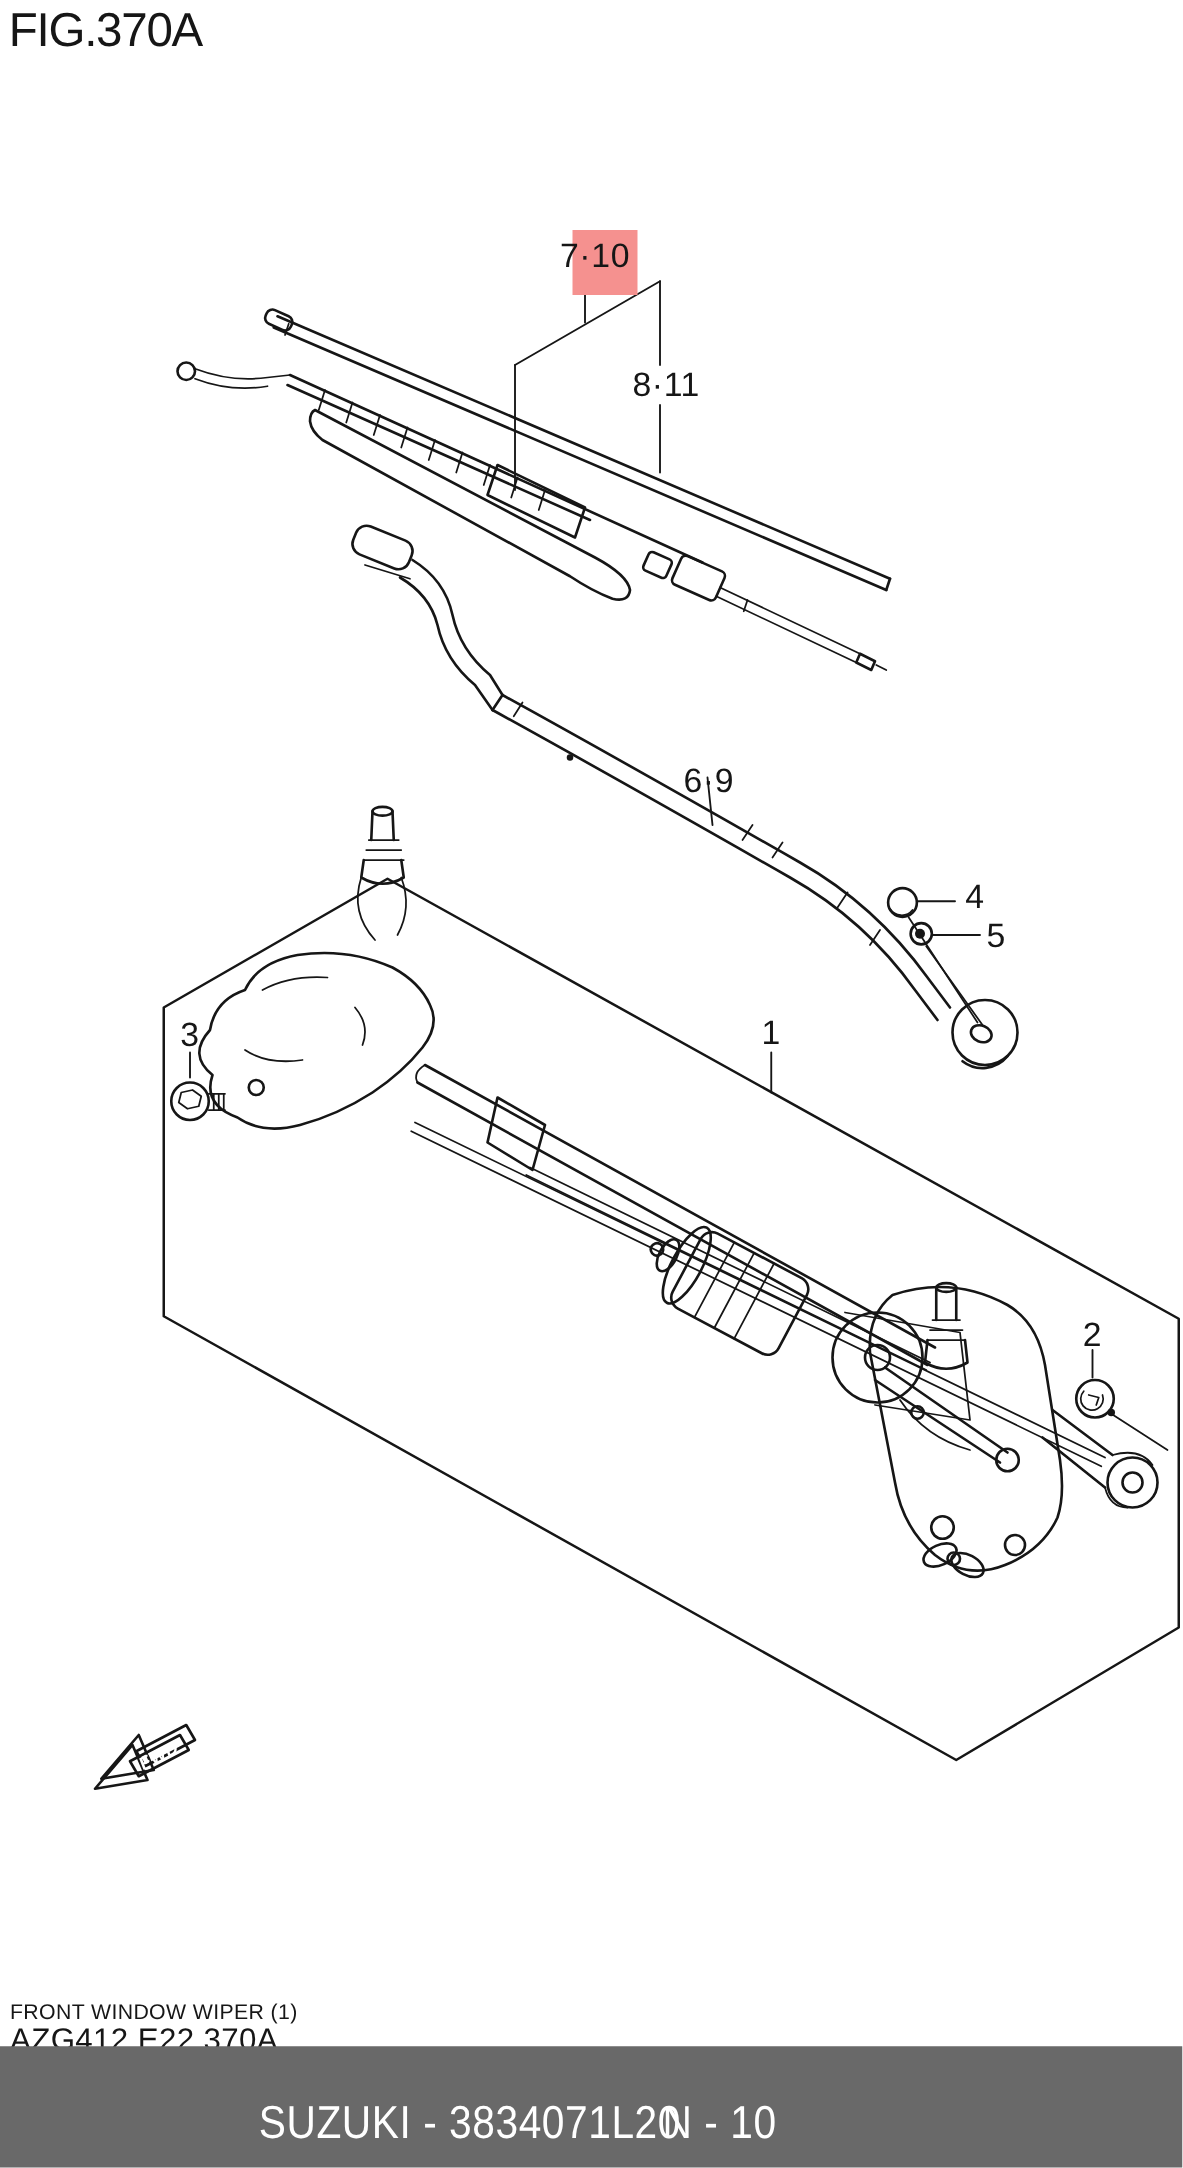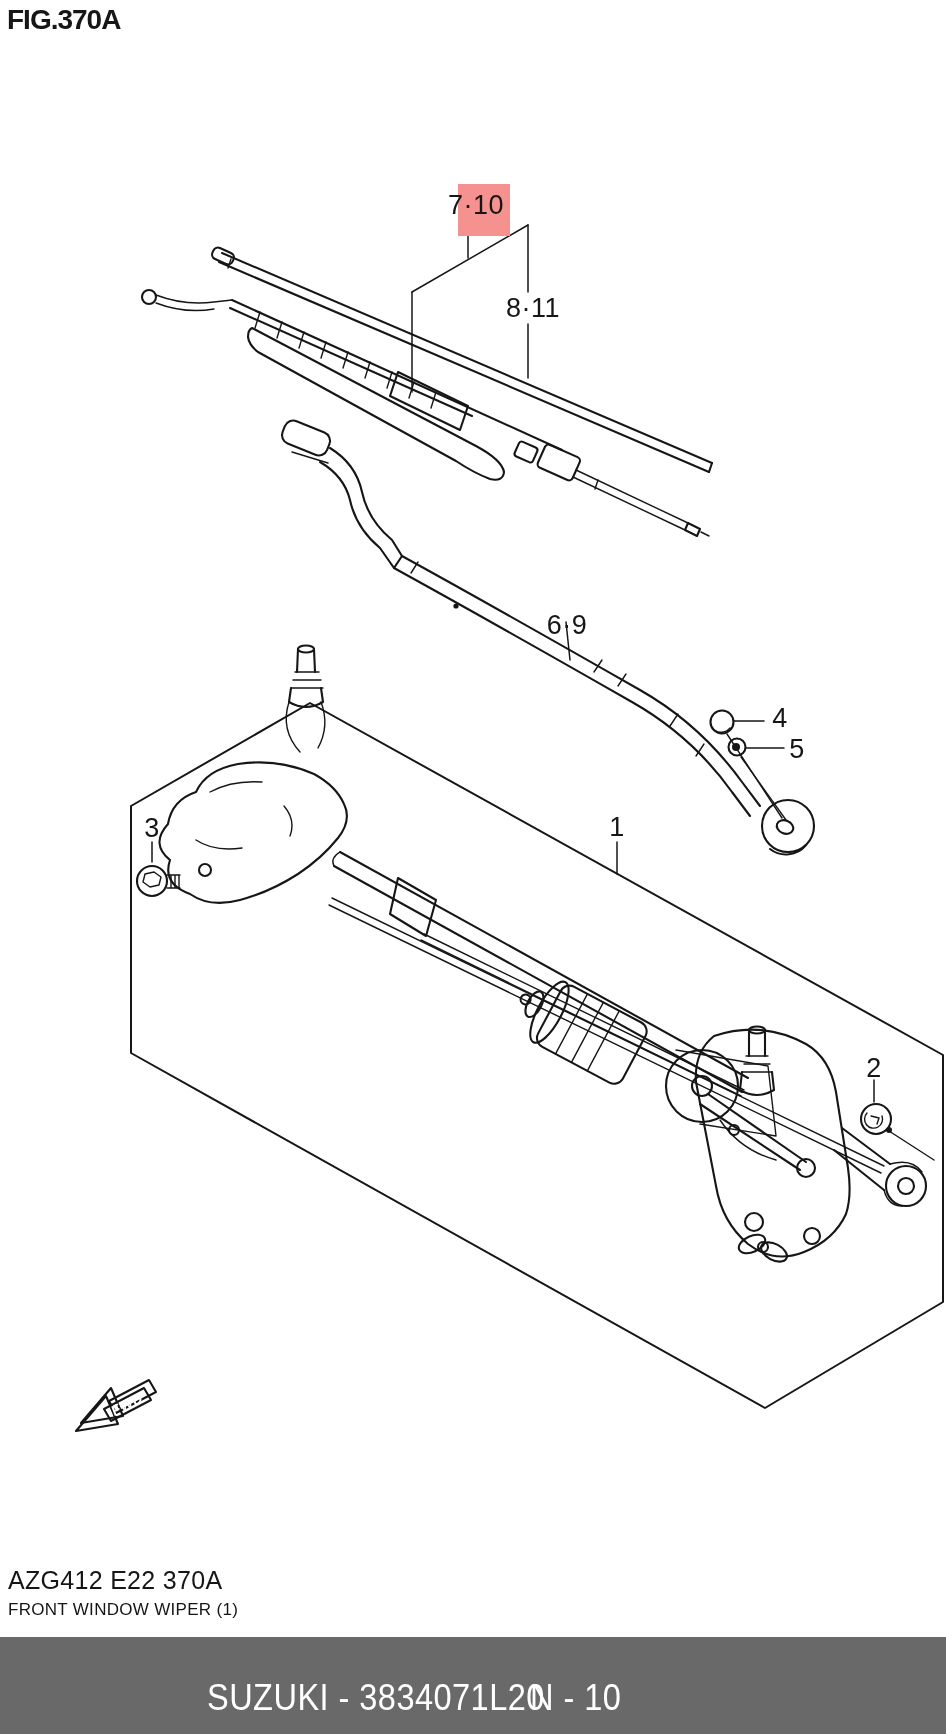--- a/index.html
+++ b/index.html
@@ -6,21 +6,21 @@
     --highlight:#f5918f;
     --line:#161616;
     --footer_bar:#696969;
     --footer_text:#ffffff;
   }
   *{margin:0;padding:0;box-sizing:border-box;}
   html,body{width:946px;height:1734px;background:#ffffff;overflow:hidden;}
   body{position:relative;font-family:"Liberation Sans",sans-serif;color:var(--line);}
   .figure-title{
     position:absolute;left:7px;top:4px;
-    font-size:28px;font-weight:700;letter-spacing:-1px;text-align:right;
+    font-size:38px;font-weight:400;letter-spacing:-1px;text-align:right;
   }
   .diagram-svg{position:absolute;left:0;top:0;}
   .diagram-svg path,.diagram-svg line,.diagram-svg rect,.diagram-svg circle,.diagram-svg ellipse{
     fill:none;stroke:var(--line);stroke-width:2.1;stroke-linecap:round;stroke-linejoin:round;
   }
   .diagram-svg .thin{stroke-width:1.4;}
   .diagram-svg .leader{stroke-width:1.5;}
   .diagram-svg .boxline{stroke-width:2;}
   .diagram-svg .solid{fill:var(--line);stroke:none;}
   .diagram-svg .solid-outlined{fill:var(--line);stroke:#ffffff;stroke-width:2;}
@@ -32,21 +32,21 @@
   .callout-highlight{
     position:absolute;left:458px;top:184px;width:52px;height:52px;
     background:var(--highlight);z-index:2;
   }
   .fwd-label{
     position:absolute;left:127px;top:1404px;z-index:3;
     transform:translate(-50%,-50%) rotate(-27deg) skewX(-6deg);
     color:#ffffff;font-size:14px;font-weight:bold;letter-spacing:.5px;
   }
   .meta-block{position:absolute;left:8px;}
-  .meta-line1{top:1566px;font-size:25px;letter-spacing:.3px;position:absolute;white-space:nowrap;}
+  .meta-line1{top:1618px;font-size:25px;letter-spacing:.3px;position:absolute;white-space:nowrap;}
   .meta-line2{top:1600px;font-size:17px;letter-spacing:.3px;position:absolute;white-space:nowrap;}
   .footer-bar{
     position:absolute;left:0;top:1637px;width:946px;height:121px;
     background:var(--footer_bar);z-index:4;
   }
   .footer-left{
     position:absolute;left:207px;top:50%;
     transform:translateY(-50%) scaleX(.88);transform-origin:left center;
     color:var(--footer_text);font-size:37px;letter-spacing:.5px;white-space:nowrap;
   }

